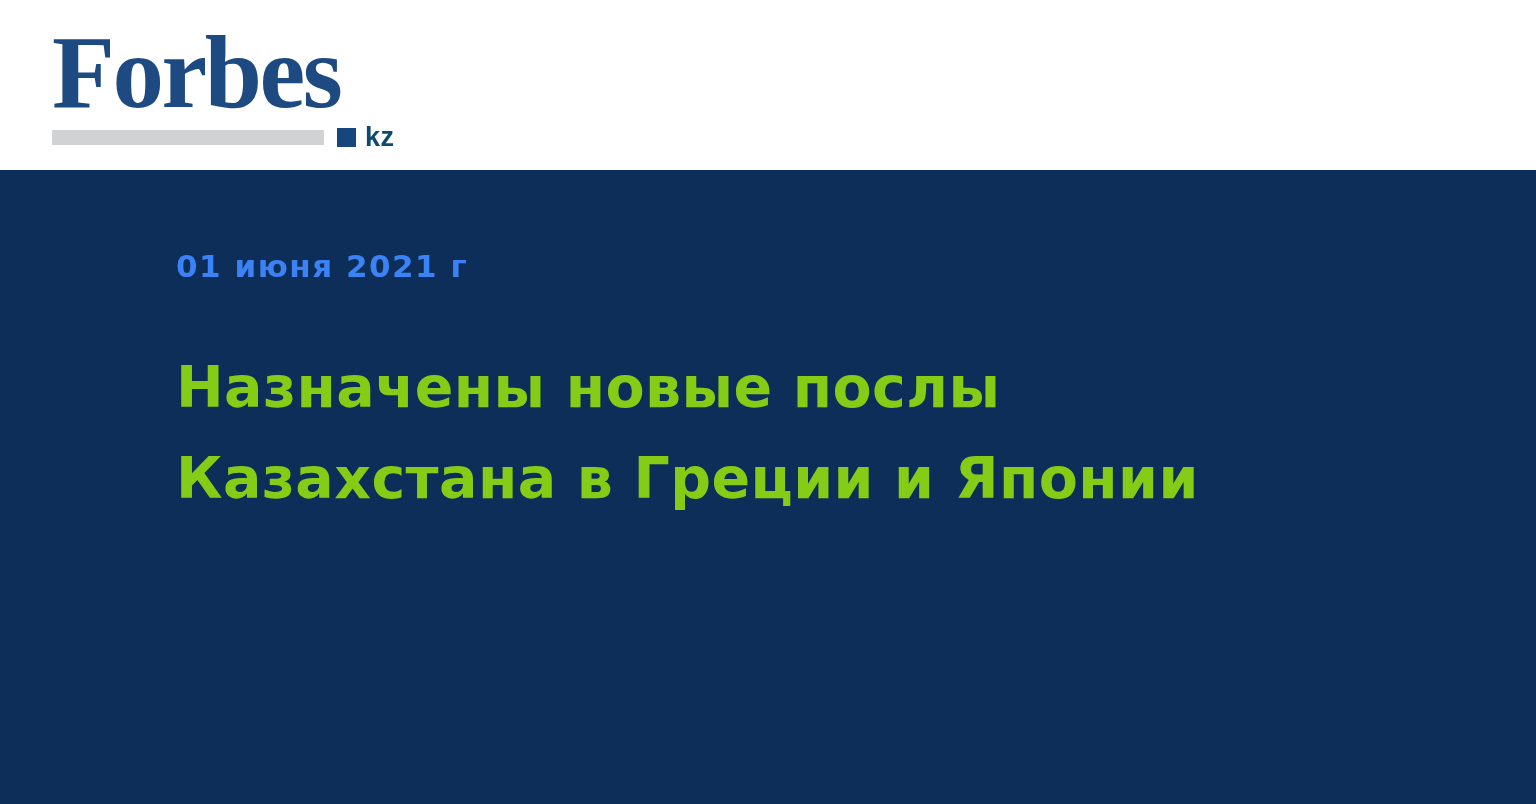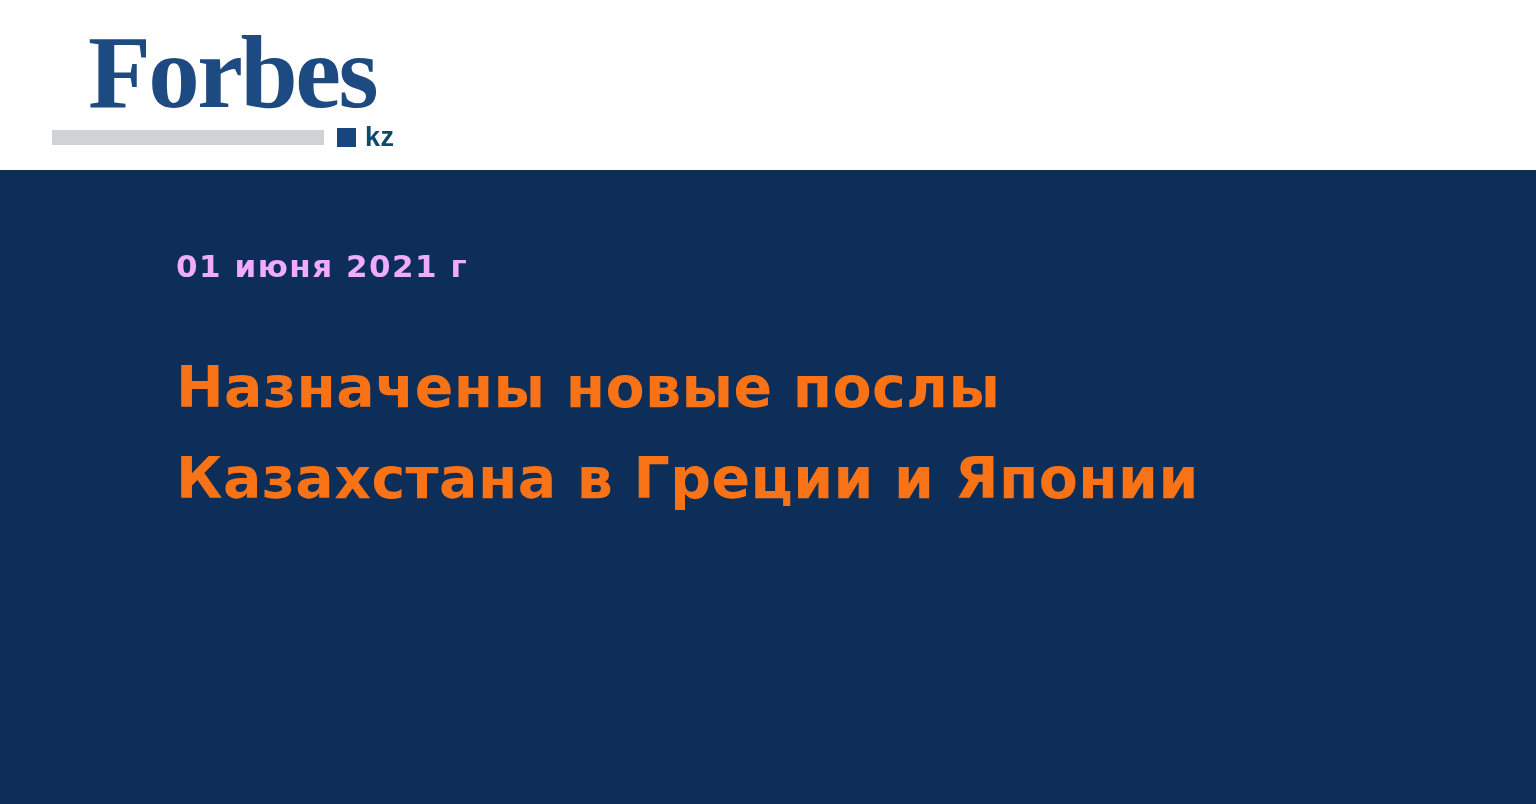--- a/index.html
+++ b/index.html
@@ -48,21 +48,20 @@
     display: block;
     font-family: "Liberation Serif", "DejaVu Serif", serif;
     font-weight: 700;
     font-size: 103px;
     line-height: 100px;
     letter-spacing: -2.5px;
     color: #1d4a80;
     margin: 0;
     padding: 0;
     white-space: nowrap;
-    text-align: center;
   }
 
   .brand-underrow {
     position: absolute;
     left: 0;
     top: 104px;
     width: 360px;
     height: 22px;
     display: flex;
     align-items: center;
@@ -110,37 +109,37 @@
 
   .article-date {
     position: absolute;
     top: 78px;
     left: 0;
     font-family: "DejaVu Sans", "Liberation Sans", sans-serif;
     font-weight: 700;
     font-size: 31px;
     line-height: 36px;
     letter-spacing: 1.5px;
-    color: #f0abfc;
+    color: #3b82f6;
     white-space: nowrap;
   }
 
   .article-title {
     position: absolute;
     top: 172px;
     left: 0;
     margin: 0;
     padding: 0;
     max-width: 1080px;
     font-family: "DejaVu Sans", "Liberation Sans", sans-serif;
     font-weight: 700;
     font-size: 57px;
     line-height: 91px;
     letter-spacing: 0.4px;
-    color: #f97316;
+    color: #84cc16;
   }
 </style>
 </head>
 <body>
 
 <div class="page">
 
   <header class="site-header">
     <a class="brand-logo" href="#">
       <span class="brand-wordmark">Forbes</span>

